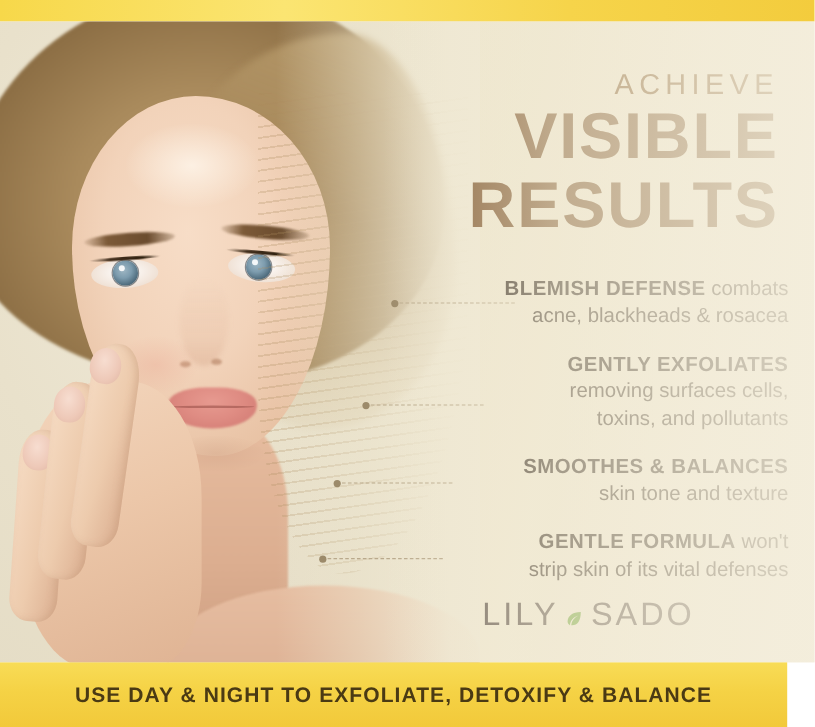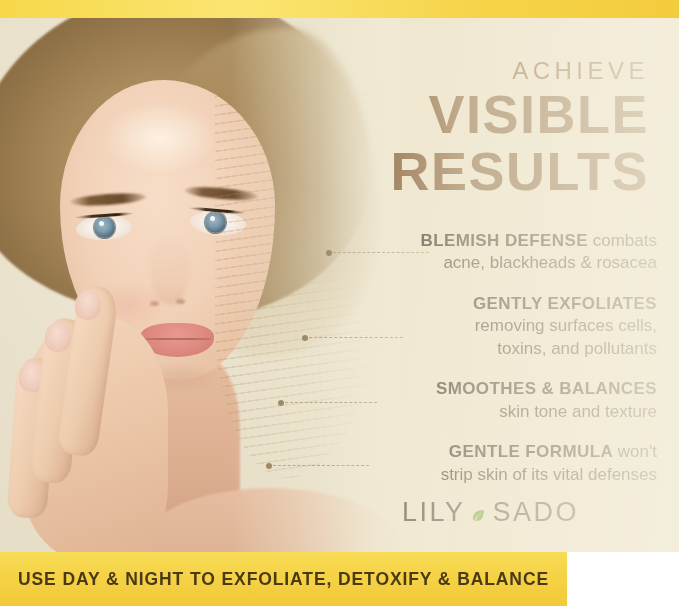--- a/index.html
+++ b/index.html
@@ -20,21 +20,21 @@
   
   .band-top {
     position: absolute;
     left: 0; top: 0;
     width: 679px; height: 18px;
     background: linear-gradient(90deg,#f7d84a 0%, #fbe572 35%, #f6d44a 70%, #f3cc3d 100%);
   }
   .band-bottom {
     position: absolute;
     left: 0; bottom: 0;
-    width: 567px; height: 54px;
+    width: 656px; height: 54px;
     background: linear-gradient(180deg,#f8dc56 0%, #f5d245 45%, #f2c93a 100%);
     display: flex;
     align-items: center;
     justify-content: center;
   }
   .band-bottom .tagline {
     font-size: 17.5px;
     letter-spacing: 0.9px;
     color: #4a3a14;
     font-weight: bold;

